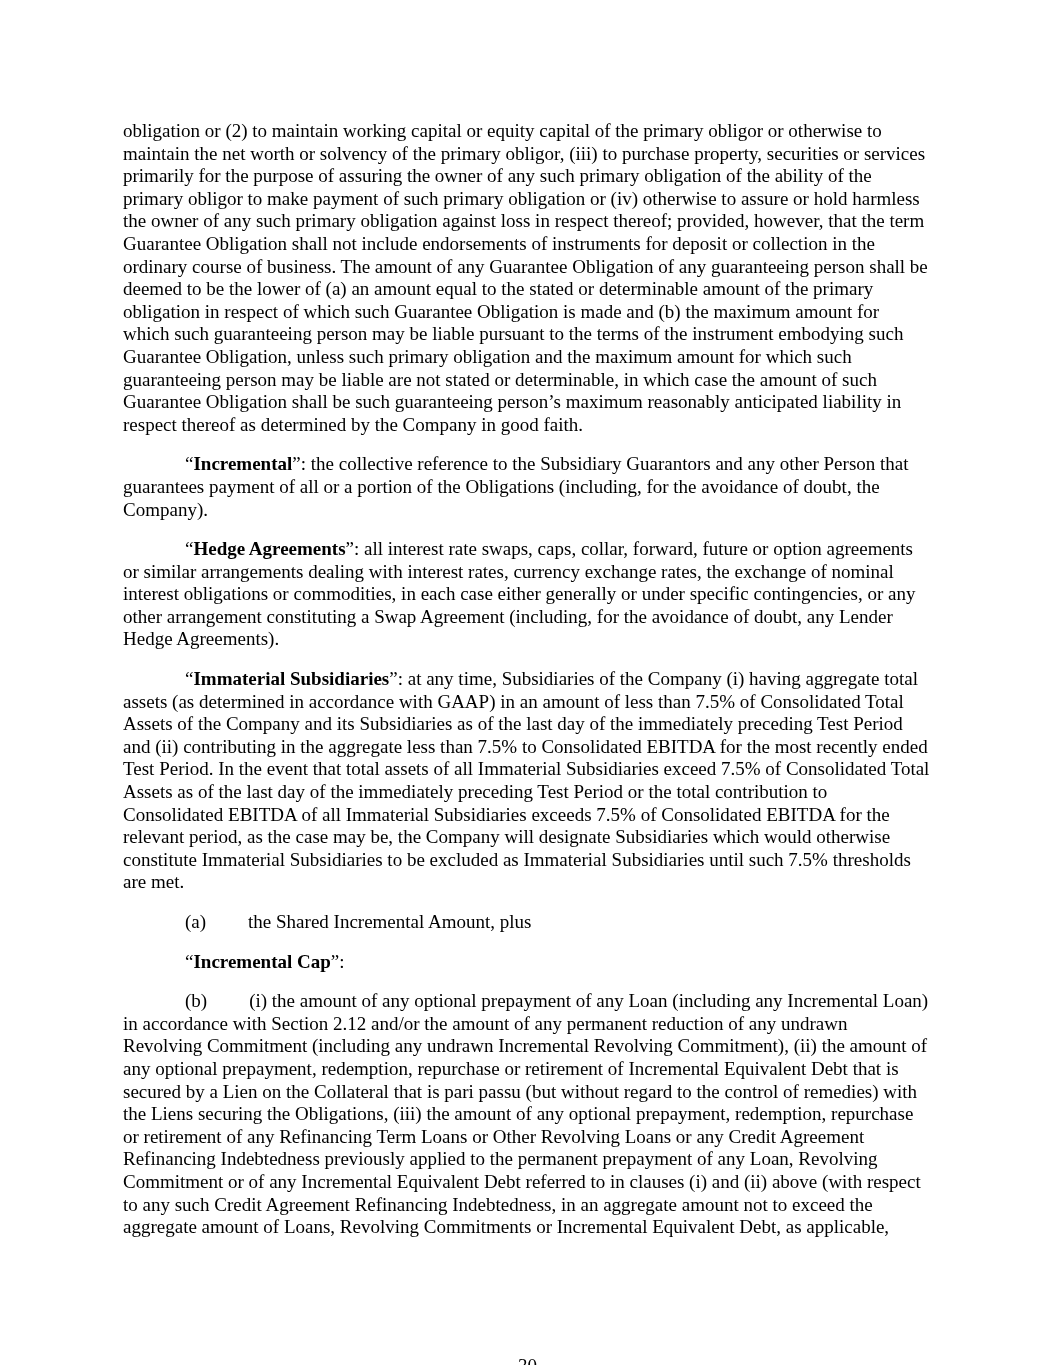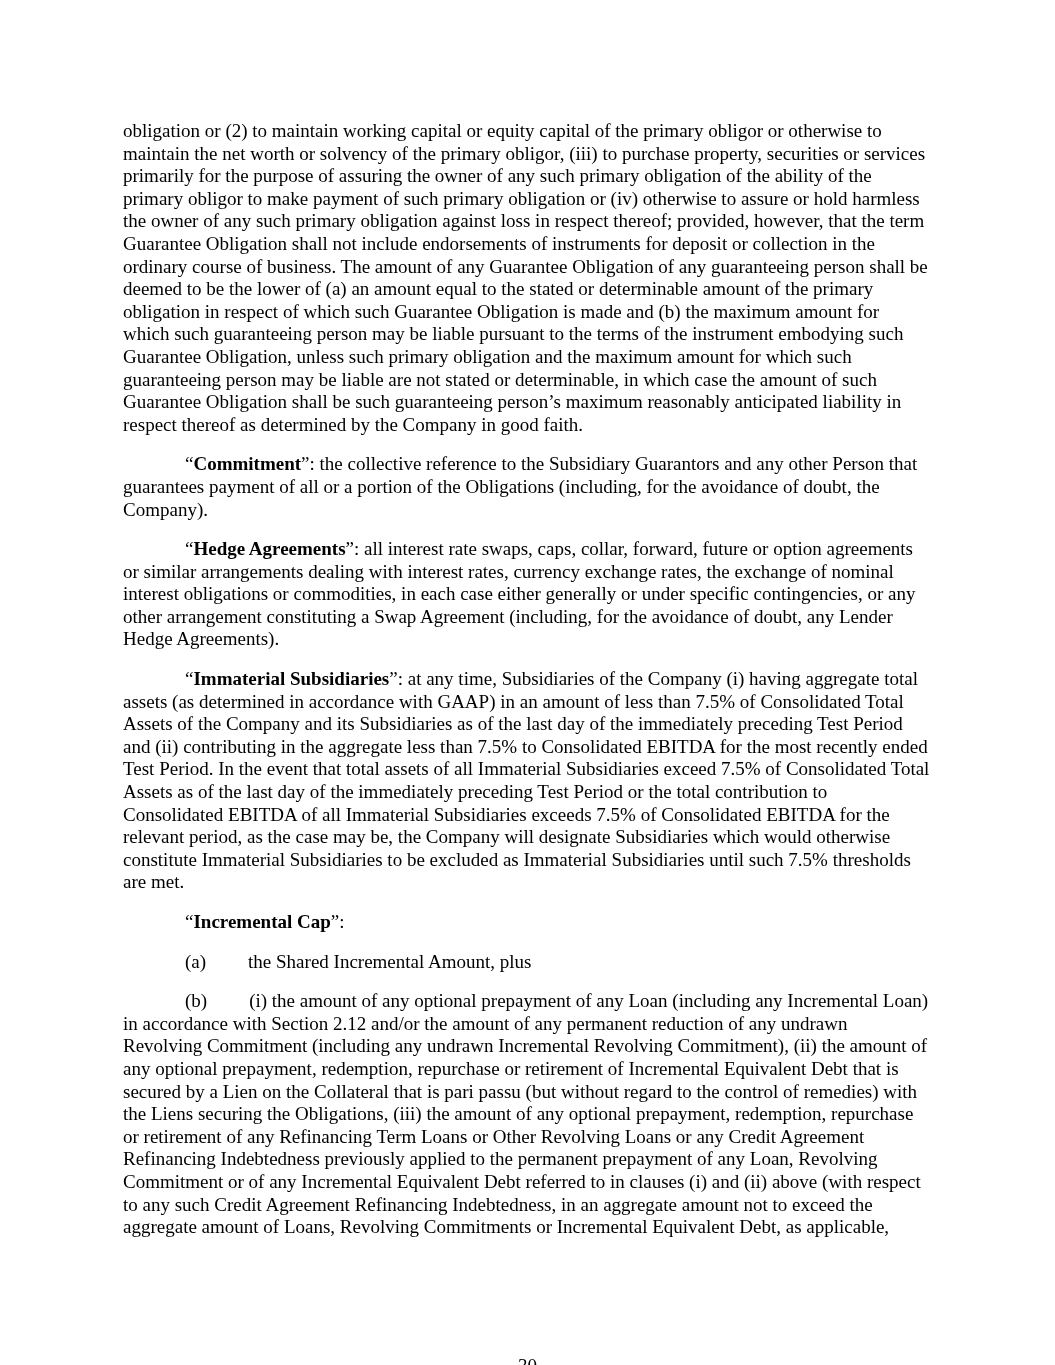--- a/index.html
+++ b/index.html
@@ -50,21 +50,21 @@
     width: 100%;
     text-align: center;
   }
 </style>
 </head>
 <body>
 
 <div class="page">
   <div class="doc-body" id="doc-body">
       <p class="para"><span>obligation or (2) to maintain working capital or equity capital of the primary obligor or otherwise to maintain the net worth or solvency of the primary obligor, (iii) to purchase property, securities or services primarily for the purpose of assuring the owner of any such primary obligation of the ability of the primary obligor to make payment of such primary obligation or (iv) otherwise to assure or hold harmless the owner of any such primary obligation against loss in respect thereof; provided, however, that the term Guarantee Obligation shall not include endorsements of instruments for deposit or collection in the ordinary course of business. The amount of any Guarantee Obligation of any guaranteeing person shall be deemed to be the lower of (a) an amount equal to the stated or determinable amount of the primary obligation in respect of which such Guarantee Obligation is made and (b) the maximum amount for which such guaranteeing person may be liable pursuant to the terms of the instrument embodying such Guarantee Obligation, unless such primary obligation and the maximum amount for which such guaranteeing person may be liable are not stated or determinable, in which case the amount of such Guarantee Obligation shall be such guaranteeing person’s maximum reasonably anticipated liability in respect thereof as determined by the Company in good faith.</span></p>
-      <p class="para indent"><span>“</span><b class="term">Commitment</b><span>”: the collective reference to the Subsidiary Guarantors and any other Person that guarantees payment of all or a portion of the Obligations (including, for the avoidance of doubt, the Company).</span></p>
+      <p class="para indent"><span>“</span><b class="term">Incremental</b><span>”: the collective reference to the Subsidiary Guarantors and any other Person that guarantees payment of all or a portion of the Obligations (including, for the avoidance of doubt, the Company).</span></p>
       <p class="para indent"><span>“</span><b class="term">Hedge Agreements</b><span>”: all interest rate swaps, caps, collar, forward, future or option agreements or similar arrangements dealing with interest rates, currency exchange rates, the exchange of nominal interest obligations or commodities, in each case either generally or under specific contingencies, or any other arrangement constituting a Swap Agreement (including, for the avoidance of doubt, any Lender Hedge Agreements).</span></p>
       <p class="para indent"><span>“</span><b class="term">Immaterial Subsidiaries</b><span>”: at any time, Subsidiaries of the Company (i) having aggregate total assets (as determined in accordance with GAAP) in an amount of less than 7.5% of Consolidated Total Assets of the Company and its Subsidiaries as of the last day of the immediately preceding Test Period and (ii) contributing in the aggregate less than 7.5% to Consolidated EBITDA for the most recently ended Test Period. In the event that total assets of all Immaterial Subsidiaries exceed 7.5% of Consolidated Total Assets as of the last day of the immediately preceding Test Period or the total contribution to Consolidated EBITDA of all Immaterial Subsidiaries exceeds 7.5% of Consolidated EBITDA for the relevant period, as the case may be, the Company will designate Subsidiaries which would otherwise constitute Immaterial Subsidiaries to be excluded as Immaterial Subsidiaries until such 7.5% thresholds are met.</span></p>
+      <p class="para indent"><span>(a)</span><span class="tab"></span><span>the Shared Incremental Amount, plus</span></p>
       <p class="para indent"><span>“</span><b class="term">Incremental Cap</b><span>”:</span></p>
-      <p class="para indent"><span>(a)</span><span class="tab"></span><span>the Shared Incremental Amount, plus</span></p>
       <p class="para indent"><span>(b)</span><span class="tab"></span><span>(i) the amount of any optional prepayment of any Loan (including any Incremental Loan) in accordance with Section 2.12 and/or the amount of any permanent reduction of any undrawn Revolving Commitment (including any undrawn Incremental Revolving Commitment), (ii) the amount of any optional prepayment, redemption, repurchase or retirement of Incremental Equivalent Debt that is secured by a Lien on the Collateral that is pari passu (but without regard to the control of remedies) with the Liens securing the Obligations, (iii) the amount of any optional prepayment, redemption, repurchase or retirement of any Refinancing Term Loans or Other Revolving Loans or any Credit Agreement Refinancing Indebtedness previously applied to the permanent prepayment of any Loan, Revolving Commitment or of any Incremental Equivalent Debt referred to in clauses (i) and (ii) above (with respect to any such Credit Agreement Refinancing Indebtedness, in an aggregate amount not to exceed the aggregate amount of Loans, Revolving Commitments or Incremental Equivalent Debt, as applicable,</span></p>
     </div>
   <div class="footer">30</div>
 </div>
 
 </body></html>

